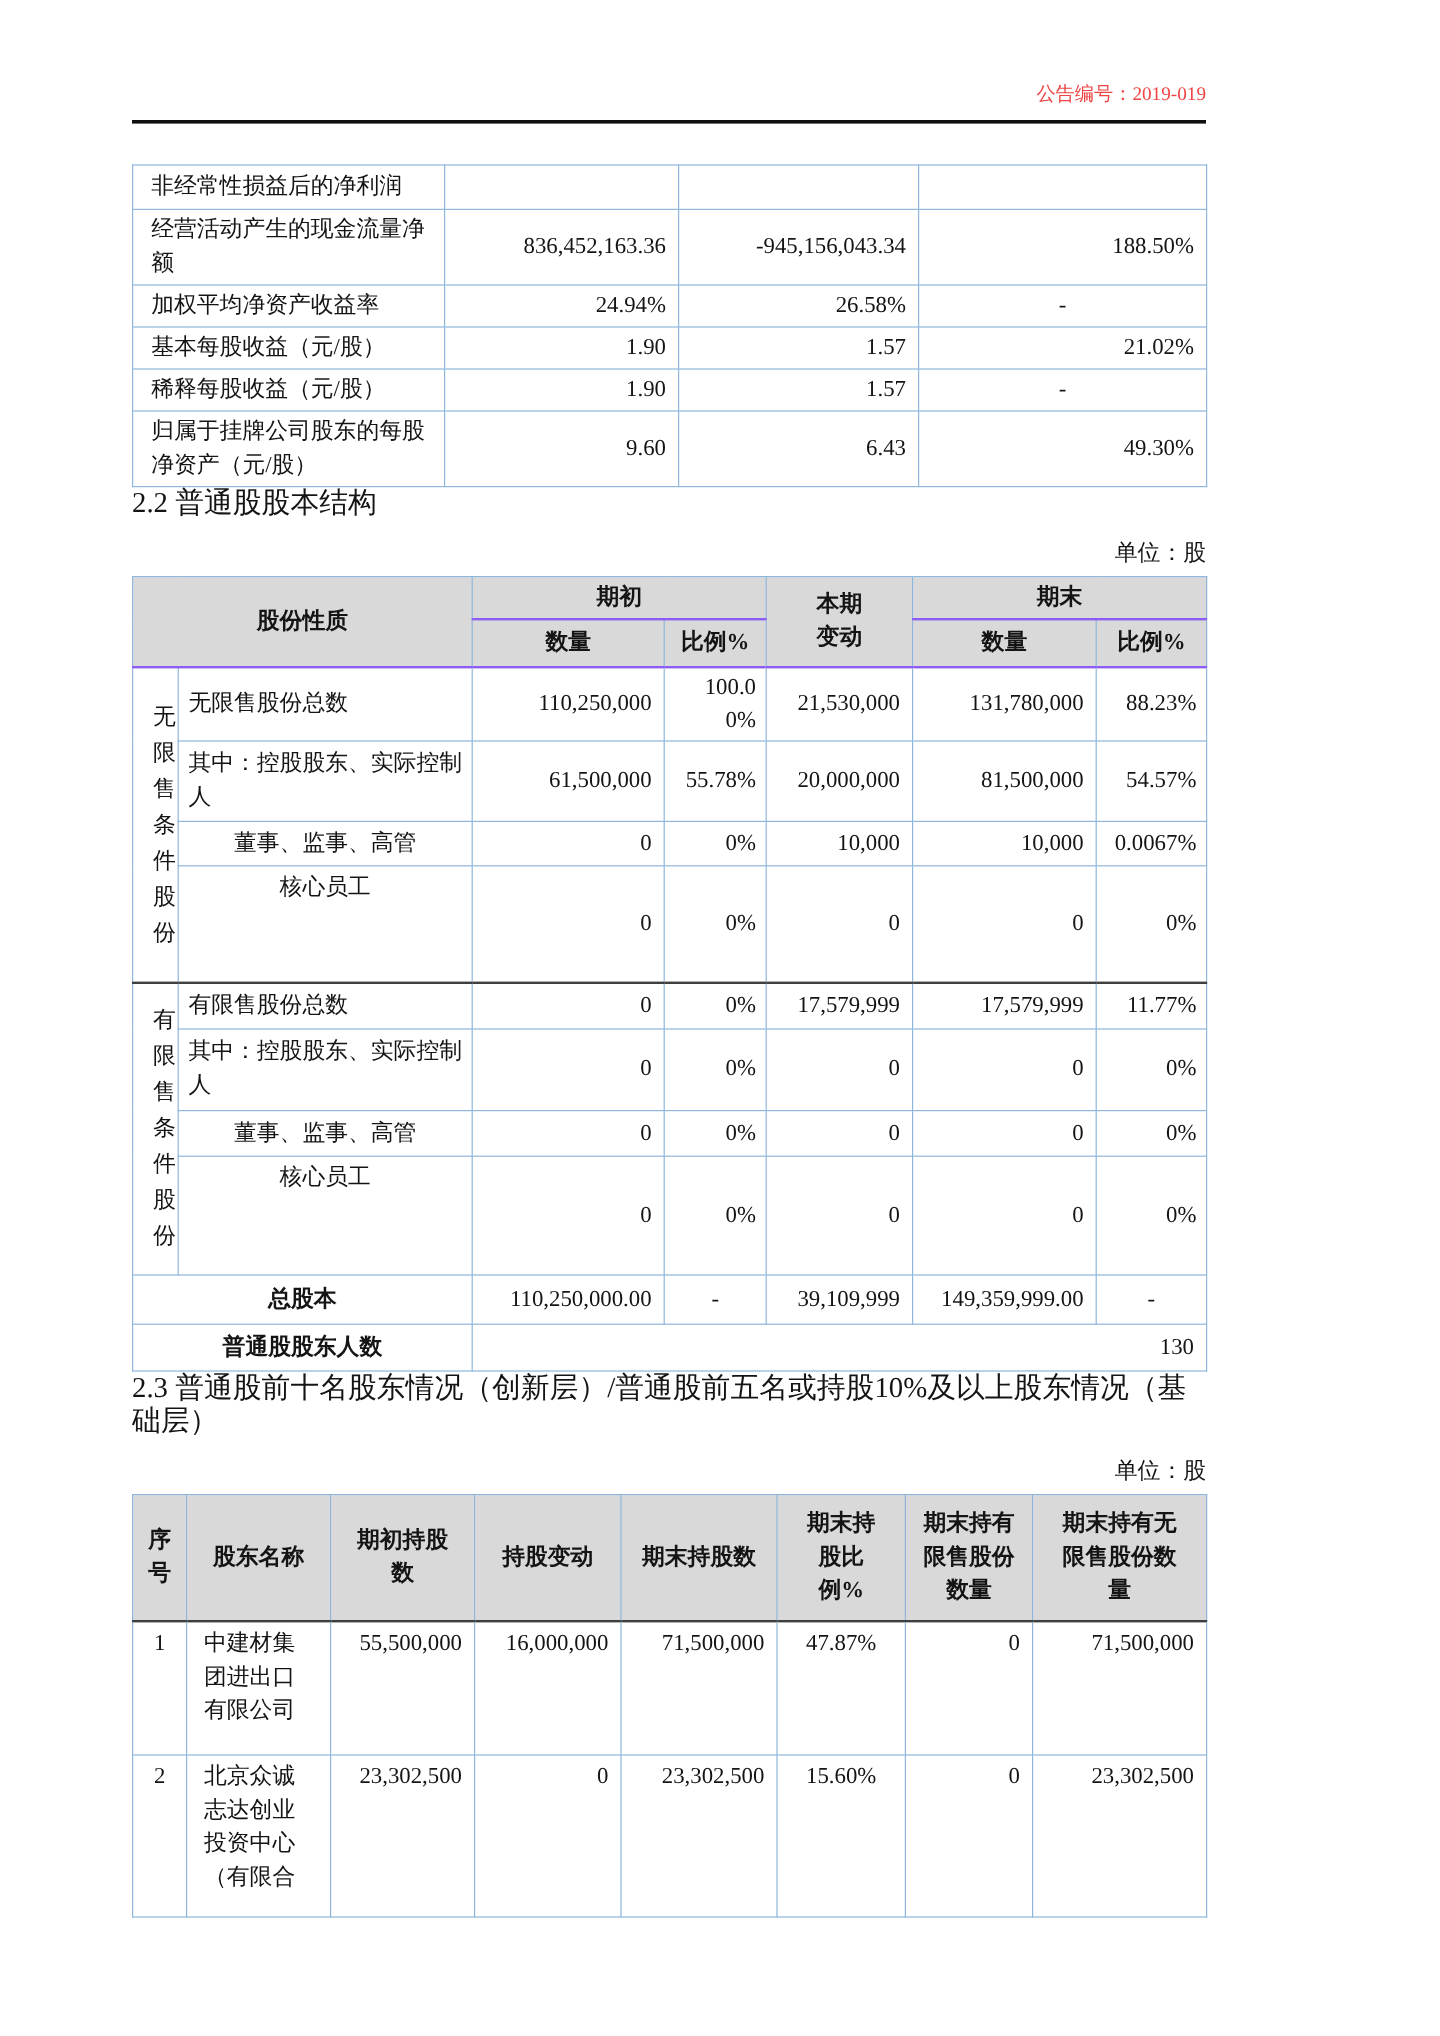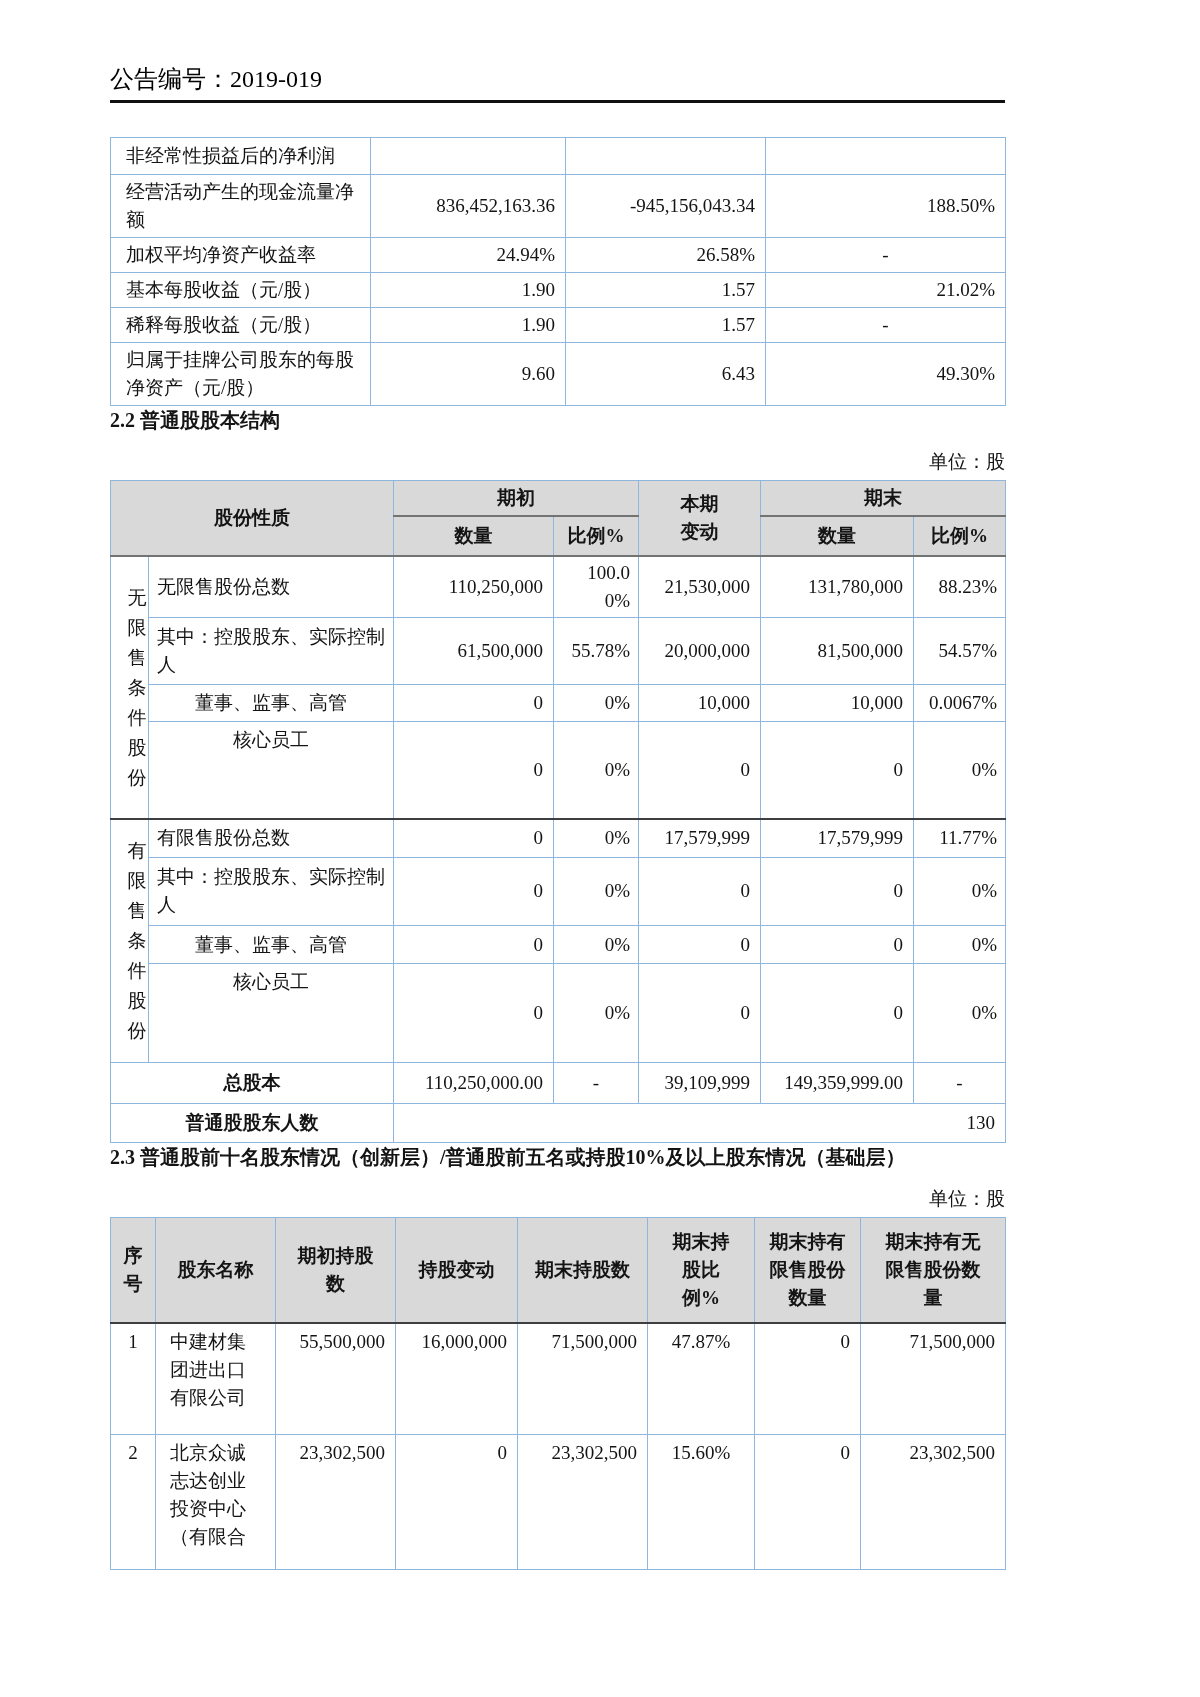--- a/index.html
+++ b/index.html
@@ -1,24 +1,24 @@
 <!DOCTYPE html>
 <html><head>
 <meta charset="utf-8">
 <style>
   html,body { margin:0; padding:0; background:#ffffff; }
   .page {
     width:1200px; height:1697px; background:#ffffff; box-sizing:border-box;
     padding:66px 195px 0 110px; position:relative; overflow:hidden;
     font-family:"Liberation Serif","DejaVu Serif",serif; color:#141414;
   }
-  .doc-number { text-align:left; font-size:24px; color:#000000; line-height:26px; }
+  .doc-number { text-align:right; font-size:16px; color:#ef4444; line-height:26px; }
   .top-rule { border:none; border-top:3px solid #101010; margin:8px 0 0 0; }
 
-  h2.sec { font-size:20px; font-weight:bold; margin:0; line-height:28px; }
+  h2.sec { font-size:24px; font-weight:normal; margin:0; line-height:28px; }
   .sec22 { margin-top:50px; }
   .sec23 { margin-top:58px; }
   .unit { text-align:right; font-size:19px; margin:16px 0 6px 0; line-height:24px; }
 
   table { border-collapse:collapse; width:895px; table-layout:fixed; font-size:19px; line-height:28px; }
   td,th { border:1px solid #8fb6dc; padding:2px 8px; vertical-align:middle; word-break:break-all; }
   th { background:#d9d9d9; font-weight:bold; text-align:center; }
   .lbl { text-align:left; }
   .num { text-align:right; padding-right:10px; }
   .pct { text-align:right; padding-right:8px; }
@@ -26,21 +26,21 @@
   .b   { font-weight:bold; }
 
   
   .t1 { margin-top:34px; }
   .t1 .lbl { padding:2px 15px; }
   .t1 tr.h32 td { height:32px; }
   .t1 tr.h58 td { height:58px; }
   .t1 tr.h30 td { height:30px; }
 
   
-  .t2 th { border-bottom:2px solid #737373; }
+  .t2 th { border-bottom:2px solid #8b5cf6; }
   .t2 tr.hdr1 th { height:30px; }
   .t2 tr.hdr2 th { height:34px;text-align:center; }
   .t2 tr.r-top td  { height:32px; }
   .t2 tr.r-sub td  { height:62px; }
   .t2 tr.r-mgr td  { height:32px; }
   .t2 tr.r-core td { height:90px; }
   .t2 tr.r-total td { height:36px; }
   .t2 tr.r-hold td  { height:34px; }
   .t2 tr.grp-sep td { border-top:2px solid #3f3f3f; }
   .t2 .vcell { padding:16px; text-align:center; vertical-align:middle; }

